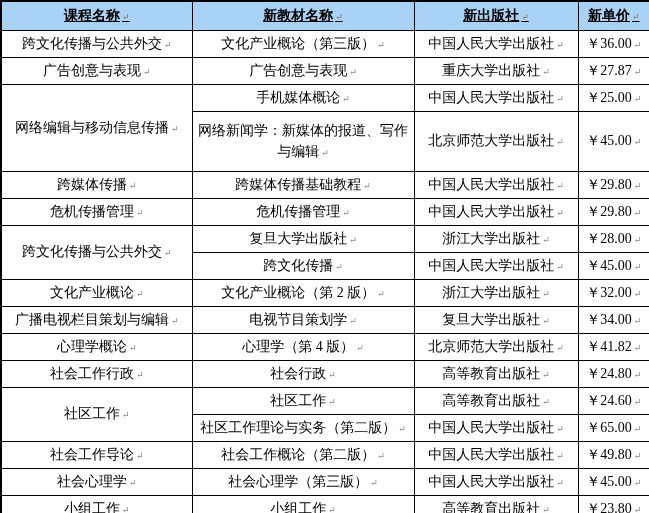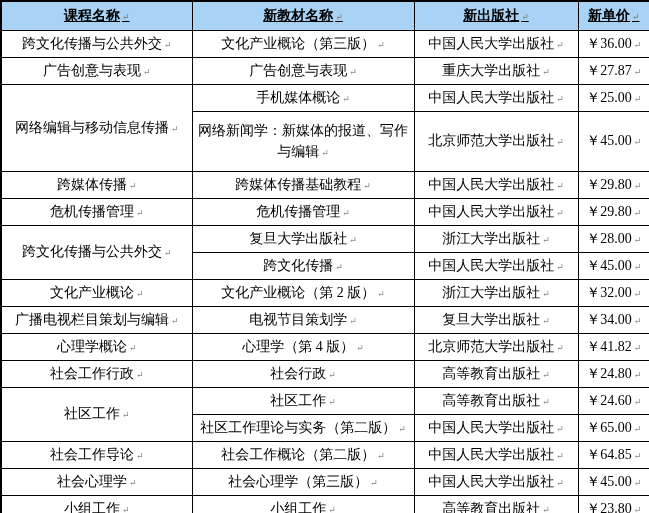--- a/index.html
+++ b/index.html
@@ -138,21 +138,21 @@
     </tr>
     <tr>
       <td><span>社区工作理论与实务（第二版）</span><span class="pm">↵</span></td>
       <td><span>中国人民大学出版社</span><span class="pm">↵</span></td>
       <td><span>￥65.00</span><span class="pm">↵</span></td>
     </tr>
     <tr>
       <td><span>社会工作导论</span><span class="pm">↵</span></td>
       <td><span>社会工作概论（第二版）</span><span class="pm">↵</span></td>
       <td><span>中国人民大学出版社</span><span class="pm">↵</span></td>
-      <td><span>￥64.85</span><span class="pm">↵</span></td>
+      <td><span>￥49.80</span><span class="pm">↵</span></td>
     </tr>
     <tr>
       <td><span>社会心理学</span><span class="pm">↵</span></td>
       <td><span>社会心理学（第三版）</span><span class="pm">↵</span></td>
       <td><span>中国人民大学出版社</span><span class="pm">↵</span></td>
       <td><span>￥45.00</span><span class="pm">↵</span></td>
     </tr>
     <tr>
       <td><span>小组工作</span><span class="pm">↵</span></td>
       <td><span>小组工作</span><span class="pm">↵</span></td>

